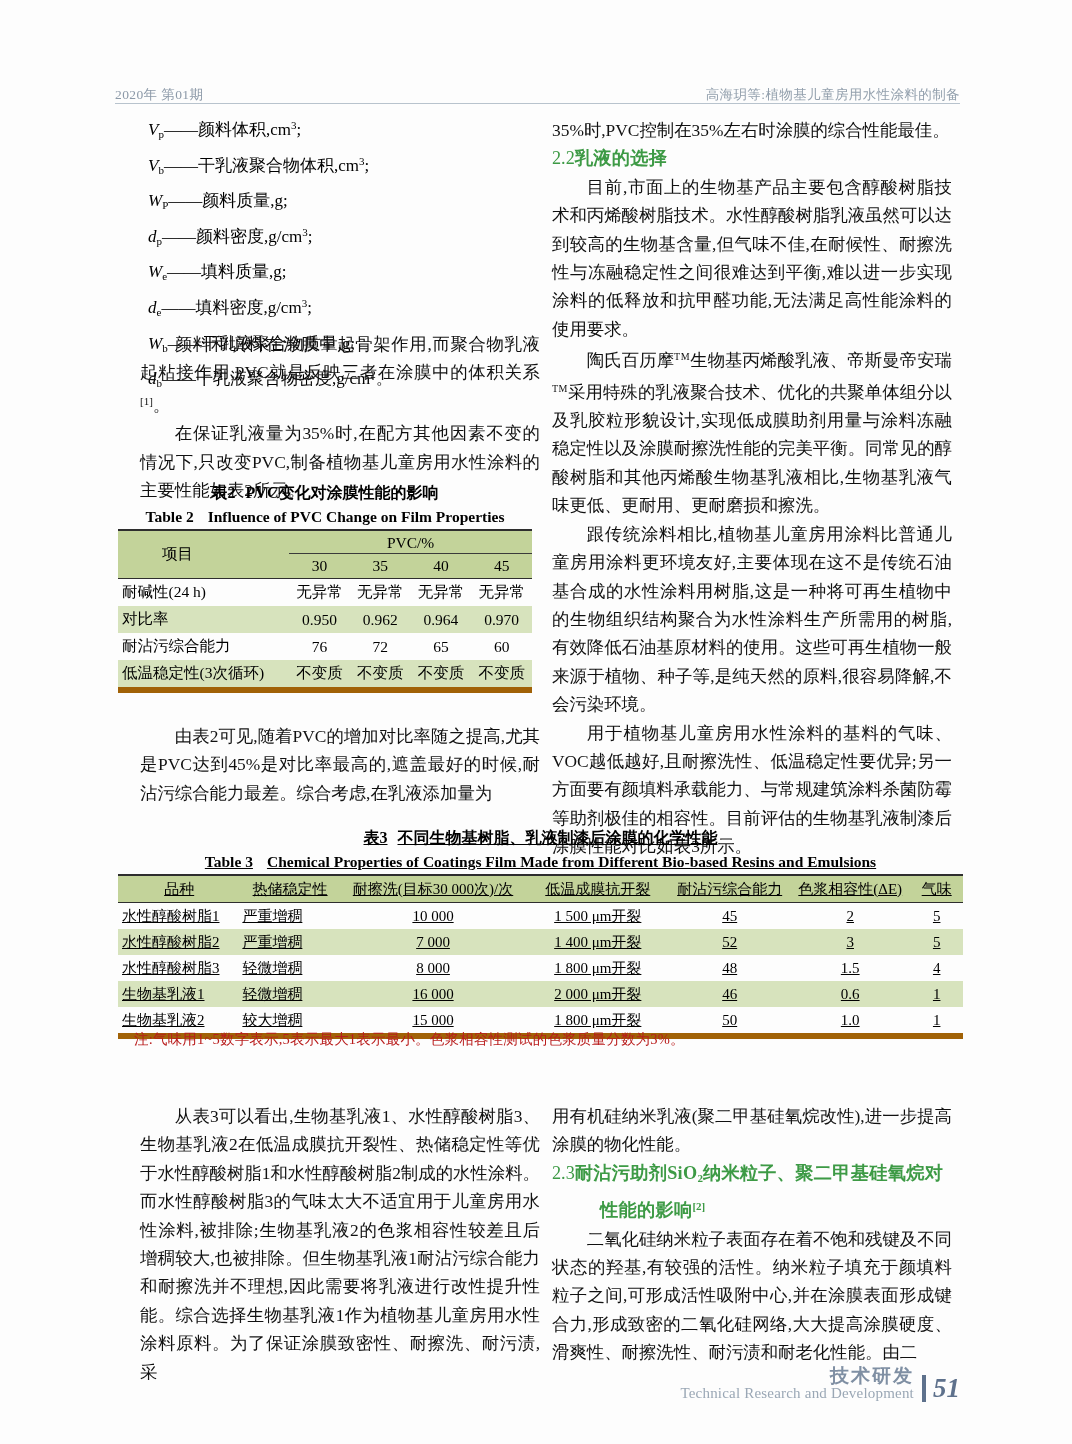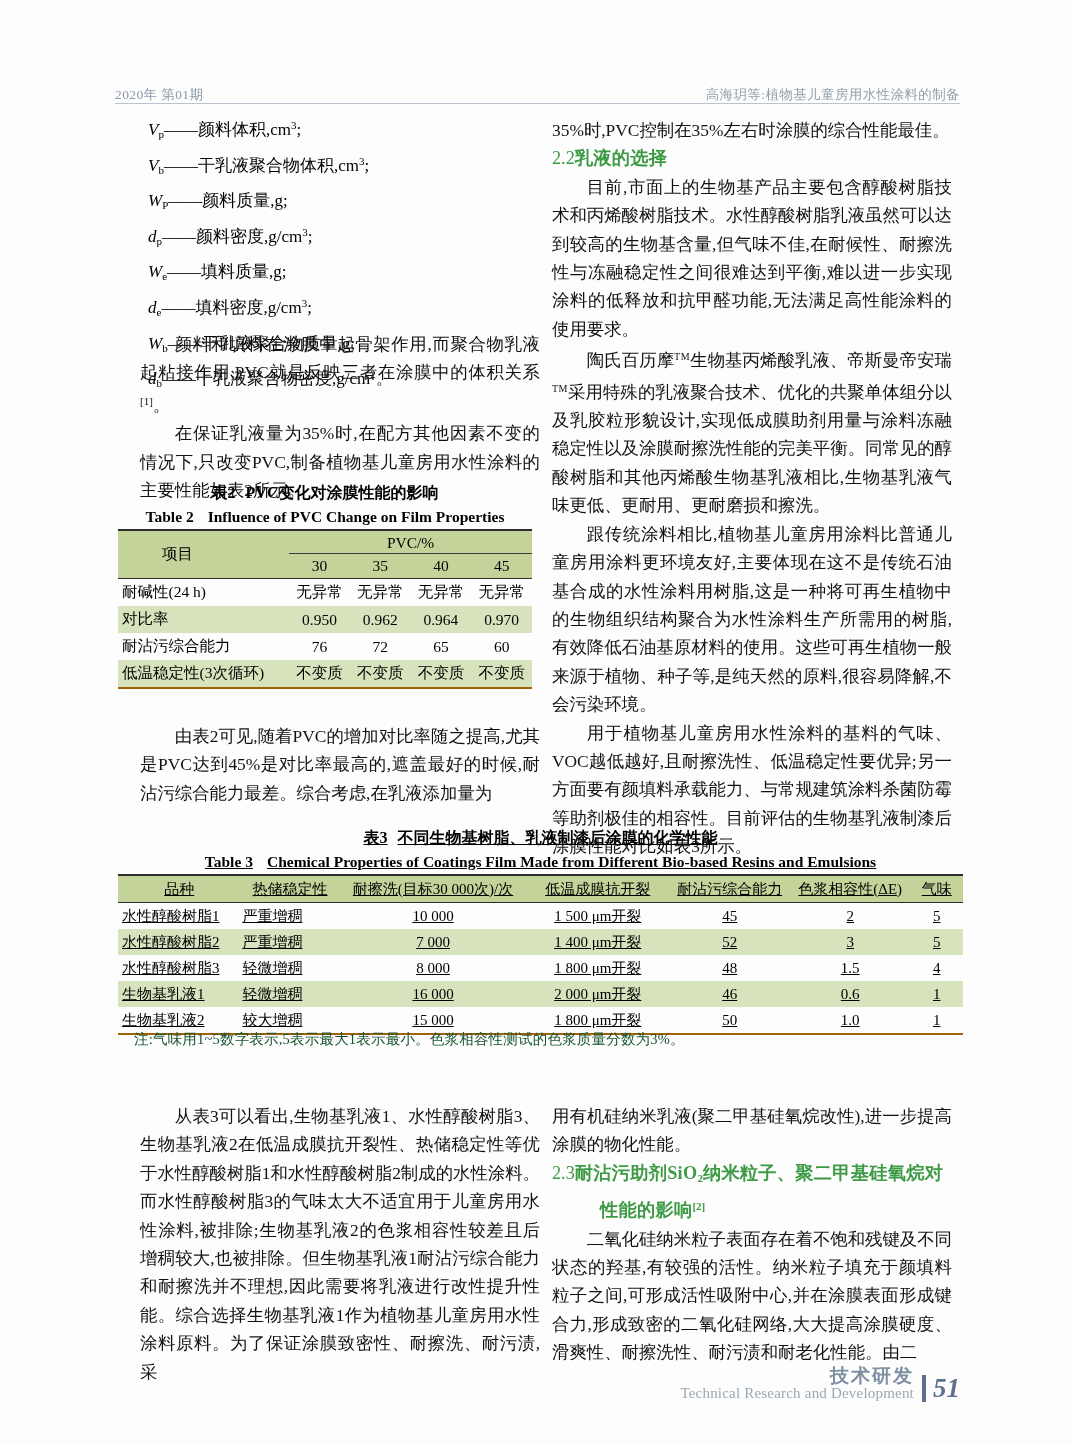--- a/index.html
+++ b/index.html
@@ -83,21 +83,21 @@
   .t2 {
     position: absolute;
     left: 118px;
     top: 481px;
     width: 414px;
   }
   .t2 table { font-size: 15.5px; }
   .t2 td, .t2 th { padding: 3px 0; }
   .rule-top   { border-top: 2px solid #2e2e2e; }
   .rule-mid   { border-top: 1.1px solid #2e2e2e; }
-  .rule-bot   { border-bottom: 2px solid #a16207; margin-top: 36px; }
+  .rule-bot   { border-bottom: 6px solid #a16207; margin-top: 36px; }
   .hdrband { background: #c3d39a; }
   .rowband { background: #d7e3bd; }
   .t2 .c-item { text-align: left; padding-left: 4px; width: 150px; }
   .t2 .c-val  { text-align: center; width: 66px; }
   .t2 .pvc-span {
     text-align: center;
     border-bottom: 1.1px solid #3a3a3a;
     padding-bottom: 1px;
   }
   .t2 .item-cell { vertical-align: middle; padding-left: 44px; }
@@ -118,21 +118,21 @@
   .t3 .c2 { width: 196px; }
   .t3 .c3 { width: 160px; }
   .t3 .c4 { width: 124px; }
   .t3 .c5 { width: 124px; }
   .t3 .c6 { width: 60px; }
   .tbl-note {
     position: absolute;
     left: 134px;
     top: 1030px;
     font-size: 14.5px;
-    color: #14532d;
+    color: #b91c1c;
     letter-spacing: .2px;
   }
   
   .sec-head {
     color: #3d9a45;
     font-weight: bold;
     font-size: 18.2px;
     line-height: 28.4px;
   }
   .sec-head .num { font-weight: normal; margin-right: 0; }

